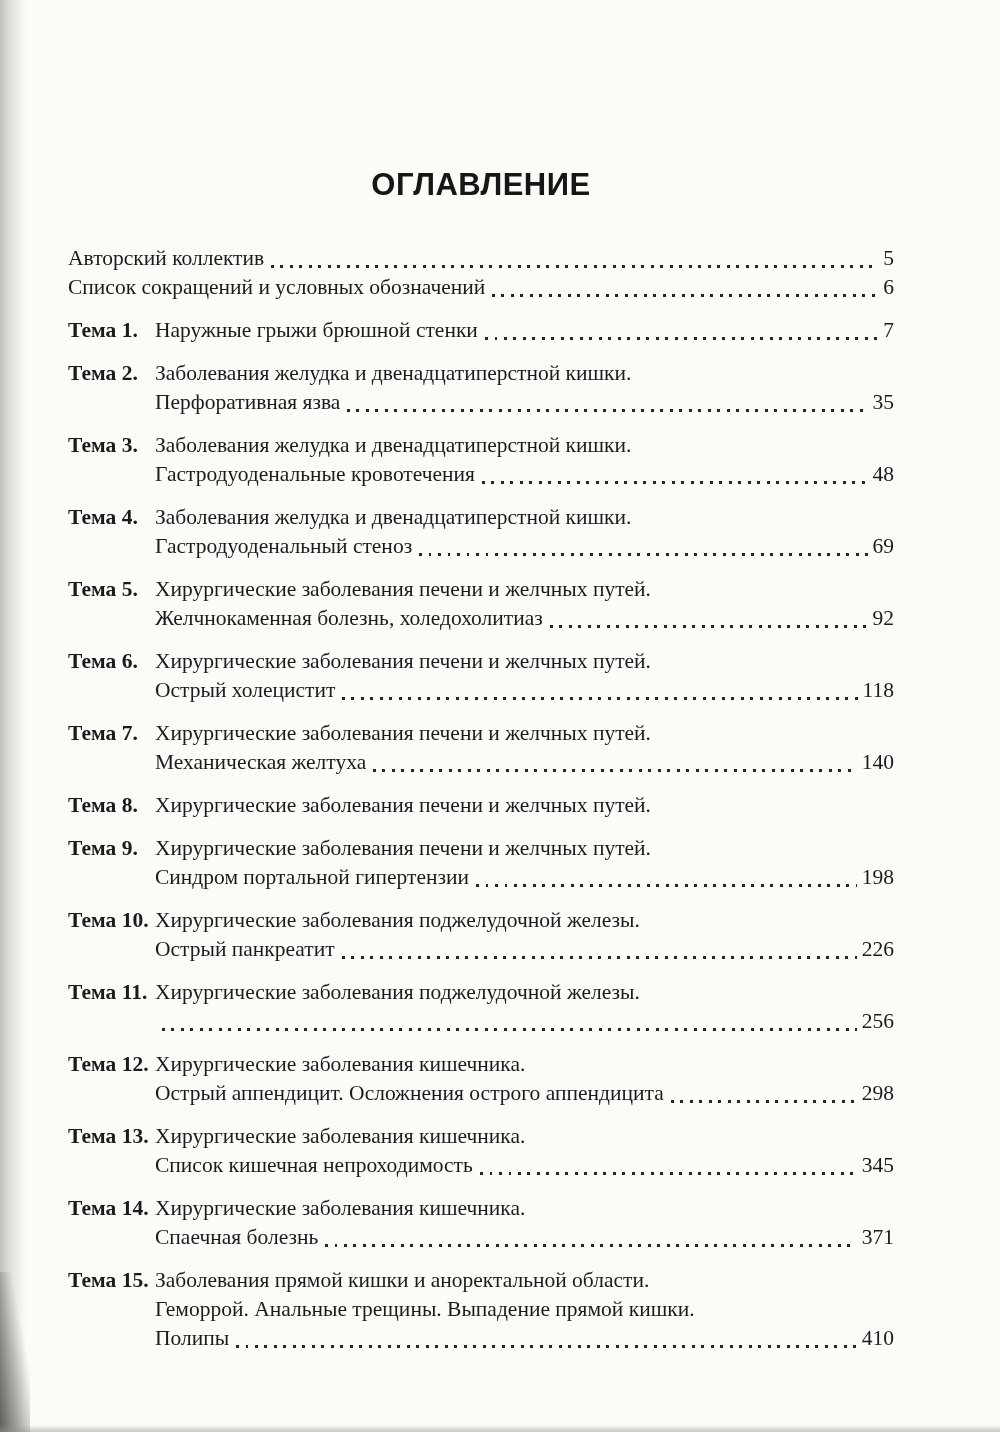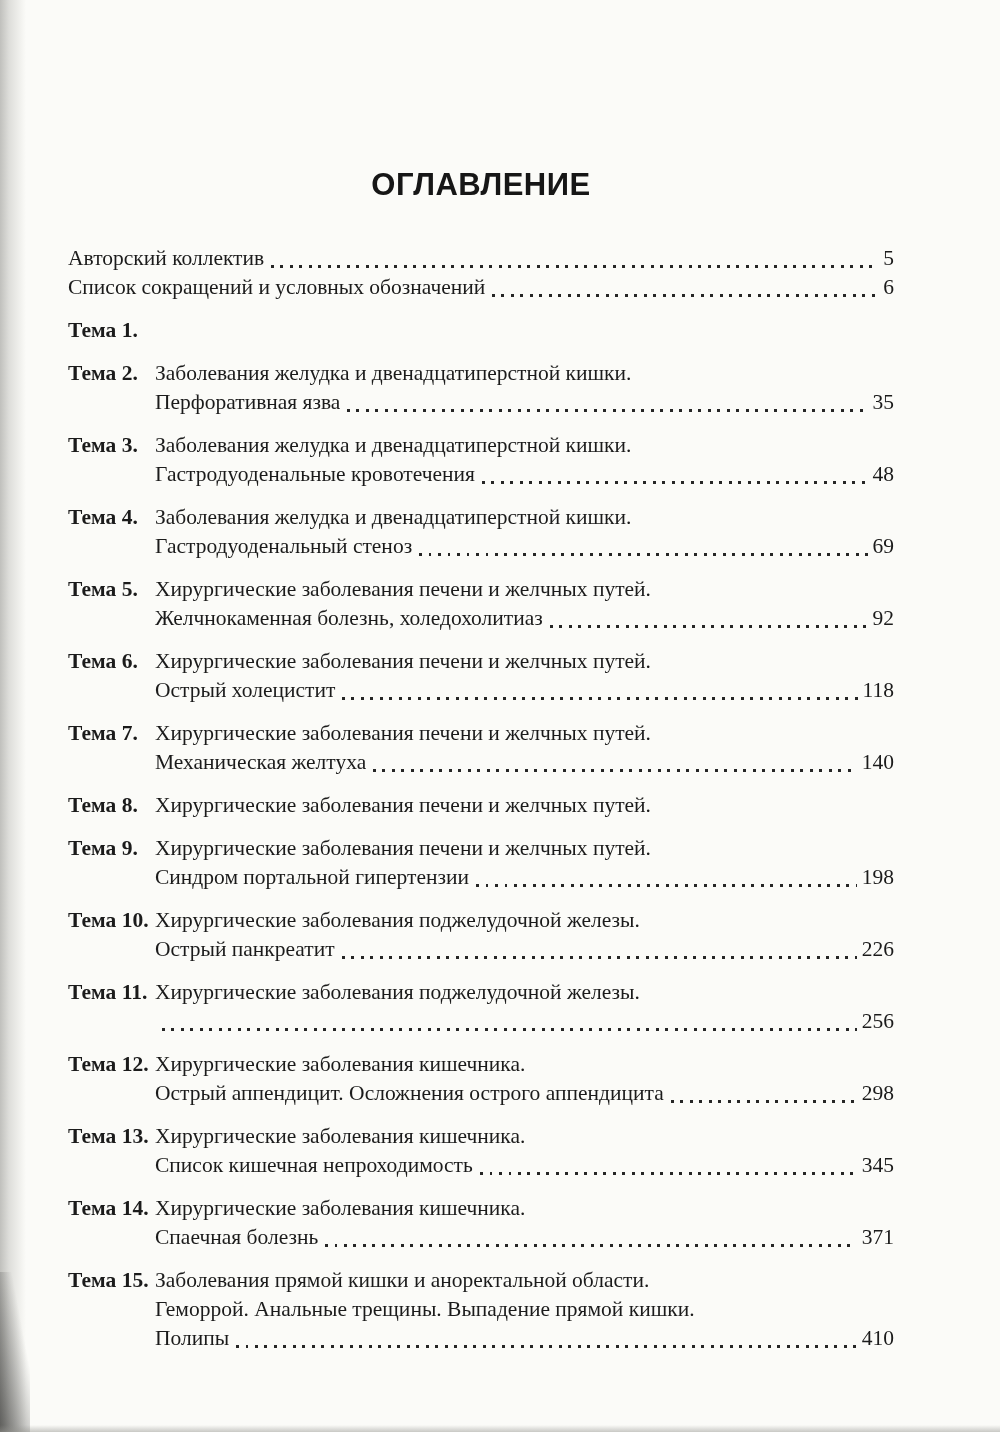--- a/index.html
+++ b/index.html
@@ -113,20 +113,27 @@
         <div class="line">
           <span class="text">Список сокращений и условных обозначений</span>
           <span class="leader"></span>
           <span class="pagenum">6</span>
         </div>
       </div>
     </div>
 
     <div class="row entry">
       <span class="entry-label">Тема 1.</span>
+      <div class="entry-body">
+        <div class="line">
+          <span class="text">Наружные грыжи брюшной стенки</span>
+          <span class="leader"></span>
+          <span class="pagenum">7</span>
+        </div>
+      </div>
     </div>
 
     <div class="row entry">
       <span class="entry-label">Тема 2.</span>
       <div class="entry-body">
         <div class="line">
             <span class="text">Заболевания желудка и двенадцатиперстной кишки.</span>
           </div>
         <div class="line">
           <span class="text">Перфоративная язва</span>

